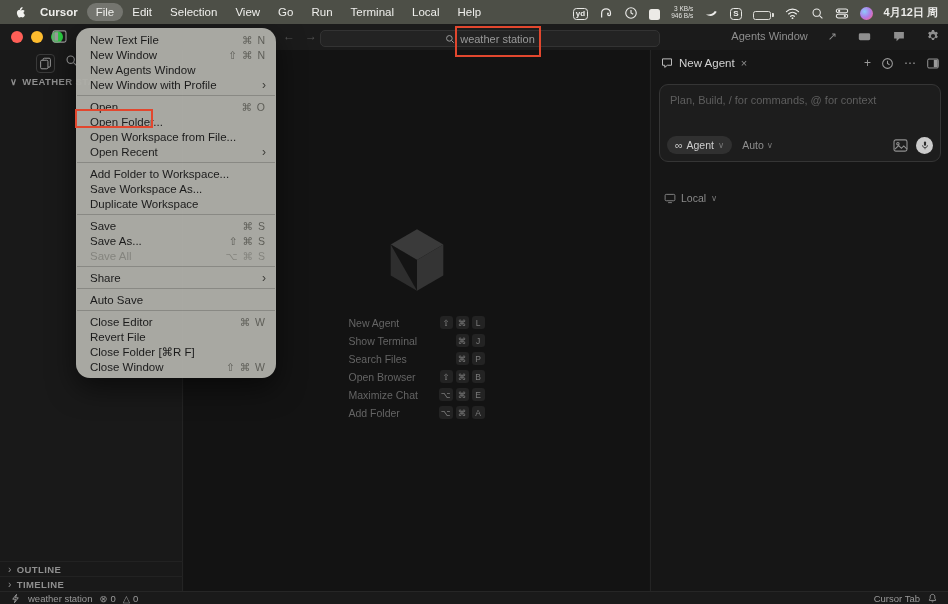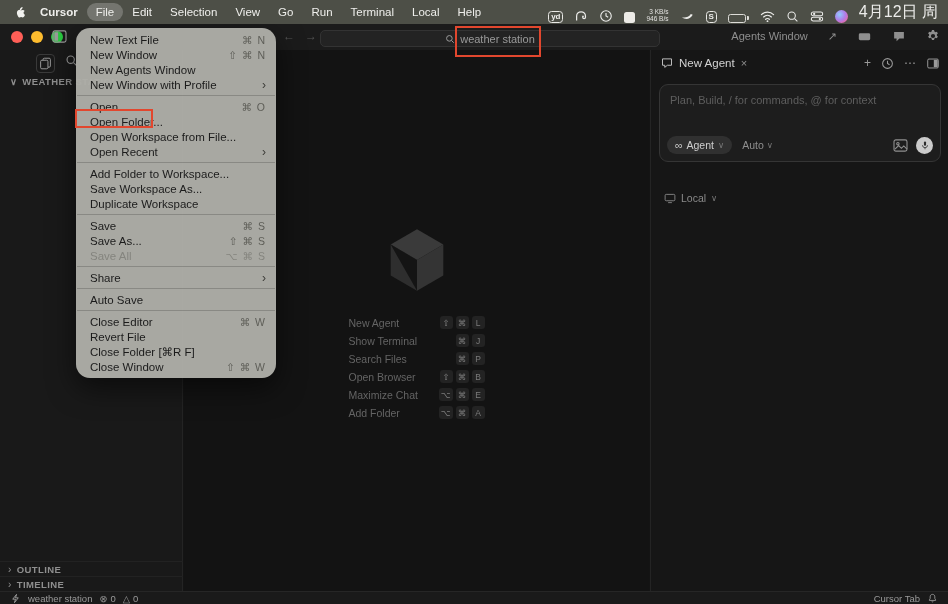--- a/index.html
+++ b/index.html
@@ -18,21 +18,21 @@
   .mb-right { margin-left:auto; display:flex; align-items:flex-end; gap:11px; padding-right:10px; color:#ececea; }
   .badge { border:1.2px solid #e9e9e6; border-radius:3.5px; font-size:8px; font-weight:bold; padding:1px 2px; line-height:1; }
   .net { font-size:6.5px; line-height:1.15; text-align:right; color:#e3e3e0; }
   .wsquare { width:11px; height:11px; background:#eceae6; border-radius:2.5px; }
   .battery { display:flex; align-items:center; }
   .batt-body { width:18px; height:9px; border:1px solid #dddcd8; border-radius:2.5px; padding:1px; }
   .batt-fill { width:12px; height:100%; background:#ffffff; border-radius:1px; }
   .batt-cap { width:2px; height:4px; background:#dddcd8; border-radius:0 1px 1px 0; margin-left:1px; }
   .siri { width:13px; height:13px; border-radius:50%;
           background:radial-gradient(circle at 35% 35%, #8ecafc 0%, #b07ce8 48%, #e86aa6 80%, #d4597e 100%); }
-  .mbdate { font-size:16px; white-space:nowrap; }
+  .mbdate { font-size:11px; white-space:nowrap;font-weight:bold; }
   .mbicon { stroke:#ececea; fill:none; stroke-width:1.3; }
   .mbicon-f { fill:#ececea; }
 
   
   .titlebar { position:absolute; left:0; top:24px; width:948px; height:26px; background:#1b1b1b; }
   .traffic { position:absolute; left:11px; top:7px; display:flex; gap:8px; }
   .tl { width:12px; height:12px; border-radius:50%; }
   .tl.red{background:#ff5f57}.tl.yellow{background:#febc2e}.tl.green{background:#29c840}
   .sb-toggle { position:absolute; left:52px; top:6px; color:#9a9a9a; }
   .navarrows { position:absolute; left:283px; top:5px; display:flex; gap:10px; color:#555; font-size:12px; }

